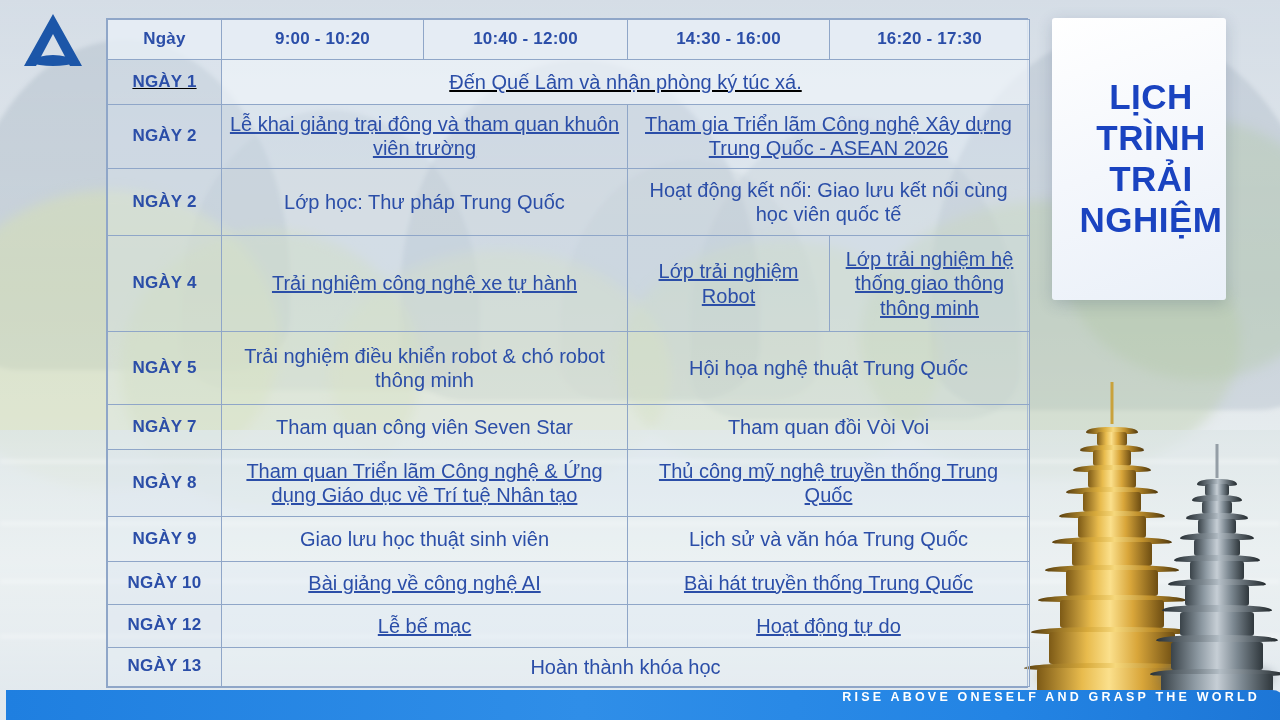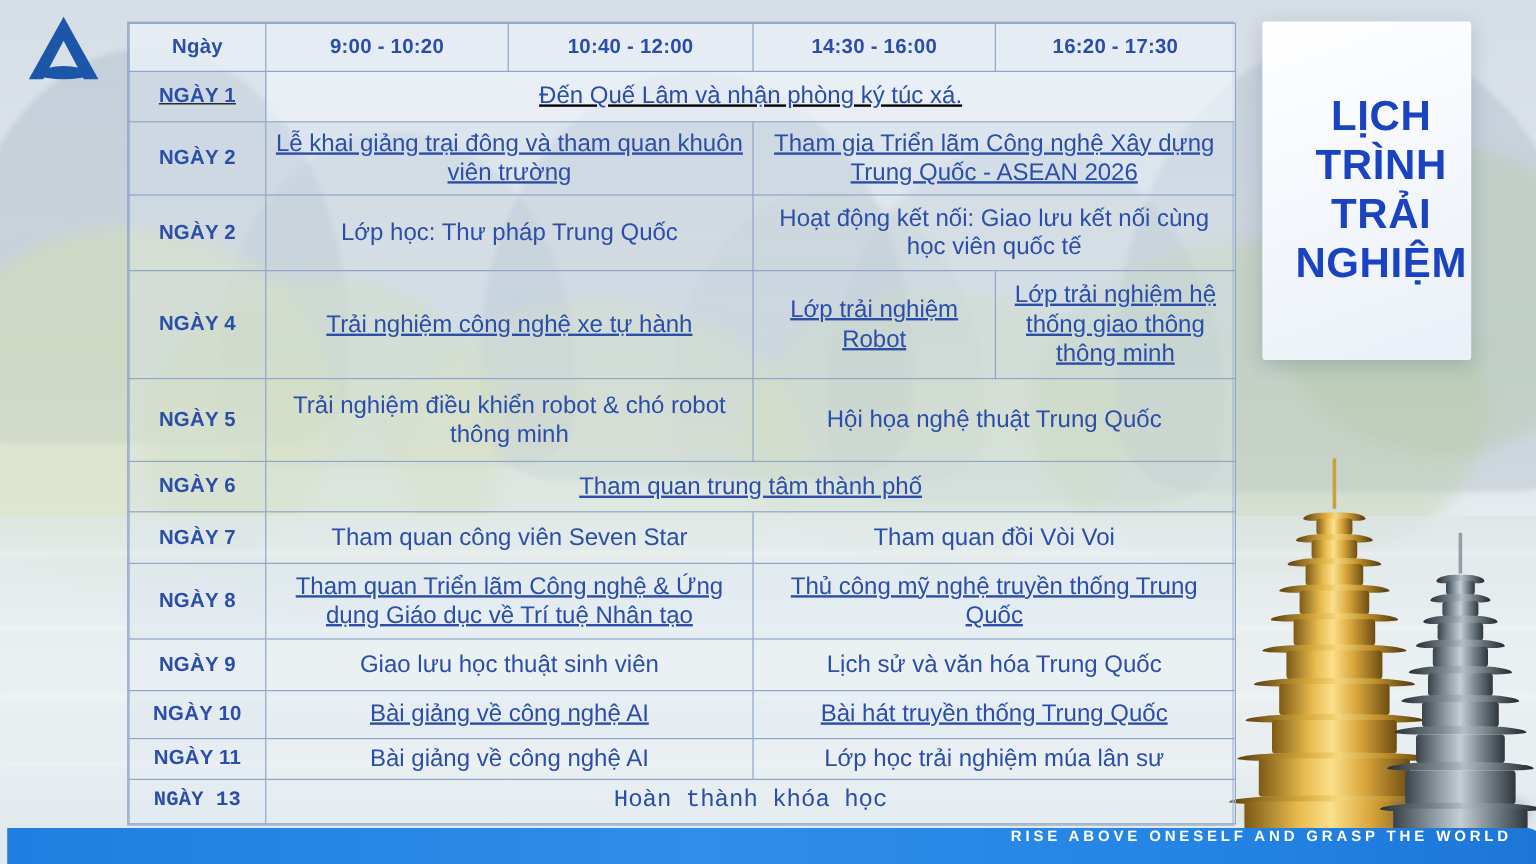--- a/index.html
+++ b/index.html
@@ -321,50 +321,46 @@
             <td class="daycell">NGÀY 4</td>
             <td class="act" colspan="2">Trải nghiệm công nghệ xe tự hành</td>
             <td class="act" colspan="1">Lớp trải nghiệm Robot</td>
             <td class="act" colspan="1">Lớp trải nghiệm hệ thống giao thông thông minh</td>
           </tr>
           <tr style="height: 65px;">
             <td class="daycell">NGÀY 5</td>
             <td class="act" colspan="2">Trải nghiệm điều khiển robot &amp; chó robot thông minh</td>
             <td class="act" colspan="2">Hội họa nghệ thuật Trung Quốc</td>
           </tr>
-          <tr class="alt" style="height: 40px;">
-            <td class="daycell">NGÀY 6</td>
-            <td class="act" colspan="4">Tham quan trung tâm thành phố</td>
-          </tr>
           <tr style="height: 40px;">
             <td class="daycell">NGÀY 7</td>
             <td class="act" colspan="2">Tham quan công viên Seven Star</td>
             <td class="act" colspan="2">Tham quan đồi Vòi Voi</td>
           </tr>
           <tr class="alt" style="height: 60px;">
             <td class="daycell">NGÀY 8</td>
             <td class="act" colspan="2">Tham quan Triển lãm Công nghệ &amp; Ứng dụng Giáo dục về Trí tuệ Nhân tạo</td>
             <td class="act" colspan="2">Thủ công mỹ nghệ truyền thống Trung Quốc</td>
           </tr>
           <tr style="height: 40px;">
             <td class="daycell">NGÀY 9</td>
             <td class="act" colspan="2">Giao lưu học thuật sinh viên</td>
             <td class="act" colspan="2">Lịch sử và văn hóa Trung Quốc</td>
           </tr>
           <tr class="alt" style="height: 38px;">
             <td class="daycell">NGÀY 10</td>
             <td class="act" colspan="2">Bài giảng về công nghệ AI</td>
             <td class="act" colspan="2">Bài hát truyền thống Trung Quốc</td>
           </tr>
-          <tr style="height: 32px;">
-            <td class="daycell">NGÀY 11</td>
-            <td class="act" colspan="2">Bài giảng về công nghệ AI</td>
-            <td class="act" colspan="2">Lớp học trải nghiệm múa lân sư</td>
-          </tr>
-          <tr style="height: 35px; font-family: Liberation Mono, monospace;">
+          <tr class="alt" style="height: 38px;">
+            <td class="daycell">NGÀY 12</td>
+            <td class="act" colspan="2">Lễ bế mạc</td>
+            <td class="act" colspan="2">Hoạt động tự do</td>
+          </tr>
+          <tr style="height: 35px;">
             <td class="daycell">NGÀY 13</td>
             <td class="act" colspan="4">Hoàn thành khóa học</td>
           </tr>
         </tbody>
     </table>
   </div>
 
   <div class="title-card">
     <div class="title-text">LỊCH
 TRÌNH

